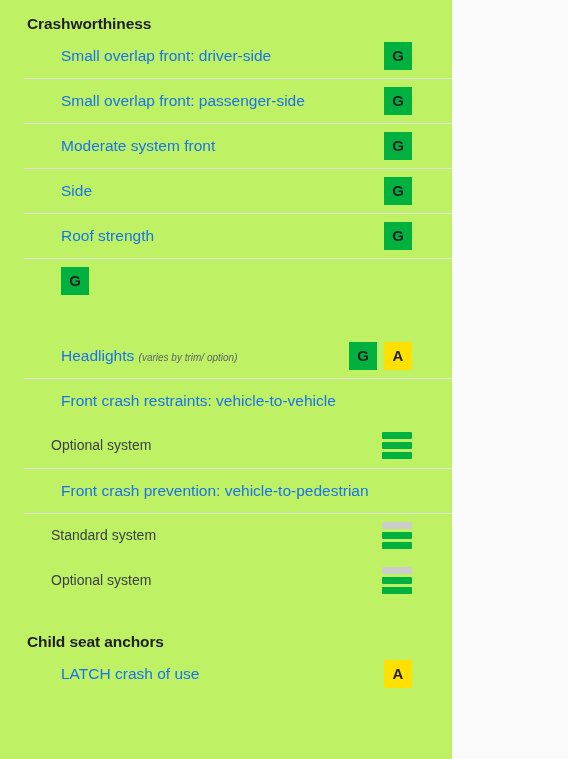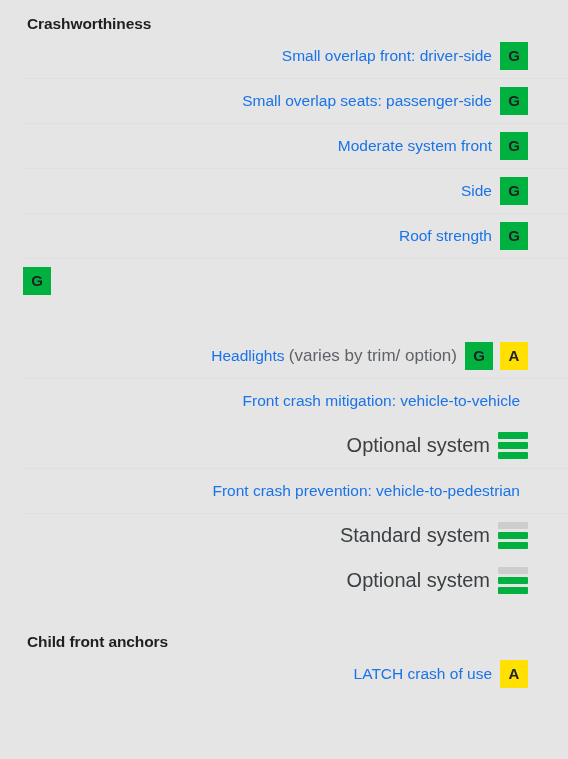--- a/index.html
+++ b/index.html
@@ -9,47 +9,46 @@
   body {
     width: 568px;
     height: 759px;
     background: #fafafa;
     font-family: "Liberation Sans", sans-serif;
     -webkit-font-smoothing: antialiased;
     overflow: hidden;
   }
 
   .ratings-panel {
-    width: 568px;
+    width: 452px;
     height: 759px;
     box-sizing: border-box;
-    background: #e5e5e5;
+    background: #bef264;
     position: relative;
   }
 
   
   .section-heading {
     font-size: 15.5px;
     font-weight: bold;
     color: #1f1f1f;
     padding: 0 0 0 27px;
     letter-spacing: -0.1px;
   }
   .section-crashworthiness .section-heading { padding-top: 15px; }
   .section-gap { height: 30px; }
 
   
   .rating-row {
     position: relative;
     display: flex;
     align-items: center;
     min-height: 45px;
-    padding: 0 0 0 23px;
+    padding: 0 0 0 61px;
     box-sizing: border-box;
-    text-align: right;
   }
   .rating-row.with-rule::before {
     content: "";
     position: absolute;
     top: 0;
     left: 24px;
     right: 0;
     height: 1px;
     background: #e0e0e0;
   }
@@ -60,25 +59,26 @@
 
   .row-label {
     flex: 1 1 auto;
     font-size: 15.5px;
     color: #1a73e8;
     line-height: 1.25;
     padding-right: 8px;
   }
   .row-label.plain {
     color: #3c4043;
-    font-size: 20px;
+    font-size: 14px;
   }
   .label-note {
     color: #5f6368;
-    font-size: 17px;
+    font-size: 10px;
+    font-style: italic;
   }
 
   
   .rating-cell {
     flex: 0 0 auto;
     display: flex;
     align-items: center;
     gap: 7px;
     margin-right: 40px;
   }
@@ -124,21 +124,21 @@
     <div class="section-heading">Crashworthiness</div>
 
     <div class="rating-row">
       <div class="row-label">Small overlap front: driver-side</div>
       <div class="rating-cell single">
         <div class="letter-badge good">G</div>
       </div>
     </div>
 
     <div class="rating-row with-rule">
-      <div class="row-label">Small overlap seats: passenger-side</div>
+      <div class="row-label">Small overlap front: passenger-side</div>
       <div class="rating-cell single">
         <div class="letter-badge good">G</div>
       </div>
     </div>
 
     <div class="rating-row with-rule">
       <div class="row-label">Moderate system front</div>
       <div class="rating-cell single">
         <div class="letter-badge good">G</div>
       </div>
@@ -174,21 +174,21 @@
         <span>Headlights</span>
         <span class="label-note">(varies by trim/ option)</span>
       </div>
       <div class="rating-cell">
         <div class="letter-badge good">G</div>
         <div class="letter-badge acceptable">A</div>
       </div>
     </div>
 
     <div class="rating-row with-rule">
-      <div class="row-label">Front crash mitigation: vehicle-to-vehicle</div>
+      <div class="row-label">Front crash restraints: vehicle-to-vehicle</div>
       <div class="rating-cell single"></div>
     </div>
 
     <div class="rating-row subrow">
       <div class="row-label plain">Optional system</div>
       <div class="rating-cell single">
         <div class="bar-rating">
           <div class="bar filled"></div>
           <div class="bar filled"></div>
           <div class="bar filled"></div>
@@ -220,21 +220,21 @@
           <div class="bar filled"></div>
           <div class="bar filled"></div>
         </div>
       </div>
     </div>
   </div>
 
   <div class="section-gap"></div>
 
   <div class="section section-child-seat">
-    <div class="section-heading">Child front anchors</div>
+    <div class="section-heading">Child seat anchors</div>
 
     <div class="rating-row">
       <div class="row-label">LATCH crash of use</div>
       <div class="rating-cell single">
         <div class="letter-badge acceptable">A</div>
       </div>
     </div>
   </div>
 
   <div class="spacer-bottom"></div>

